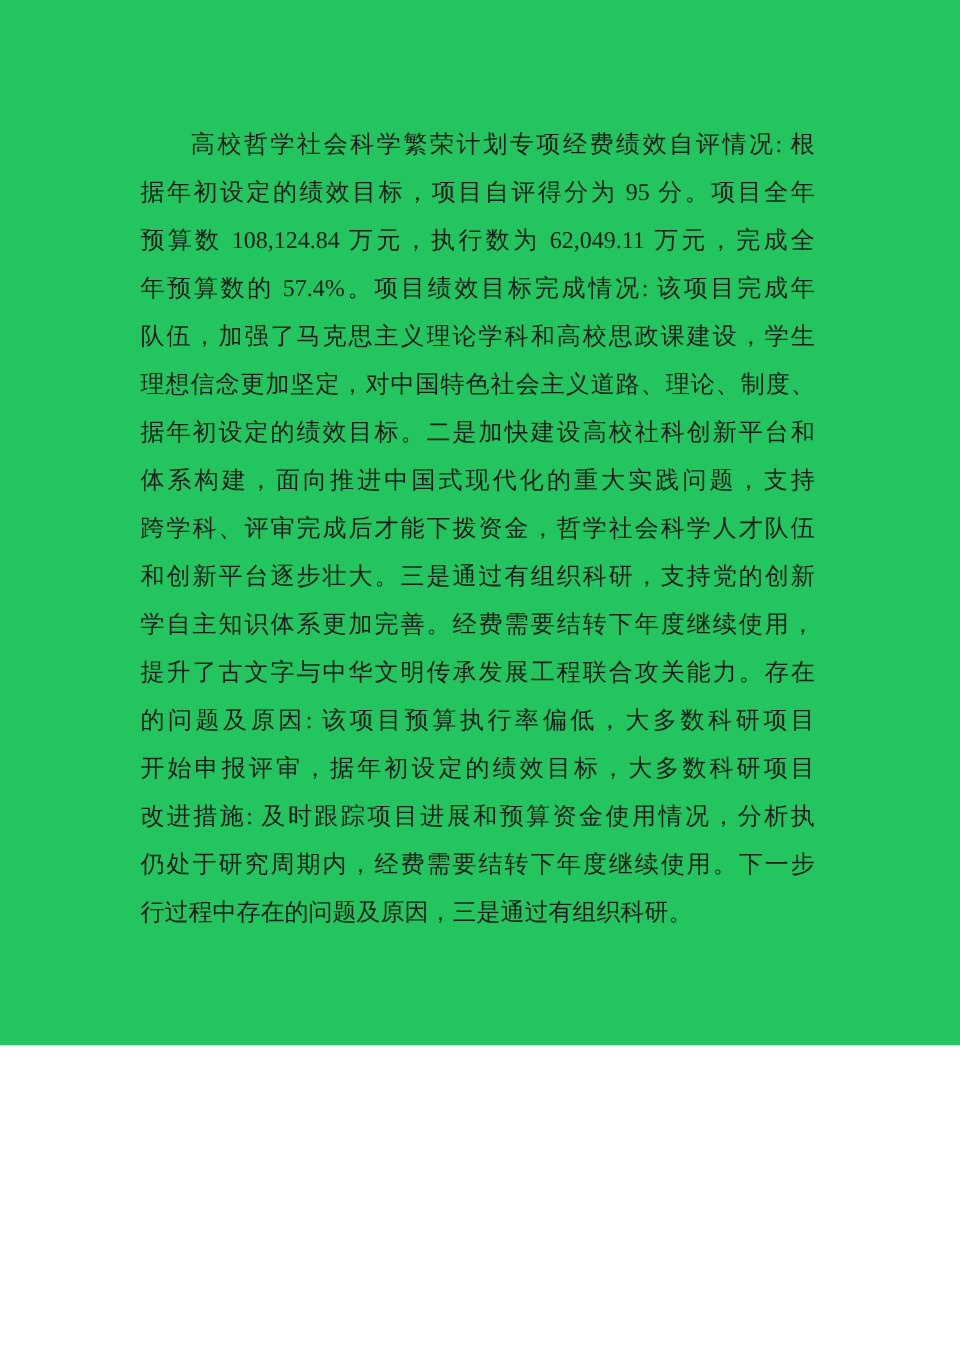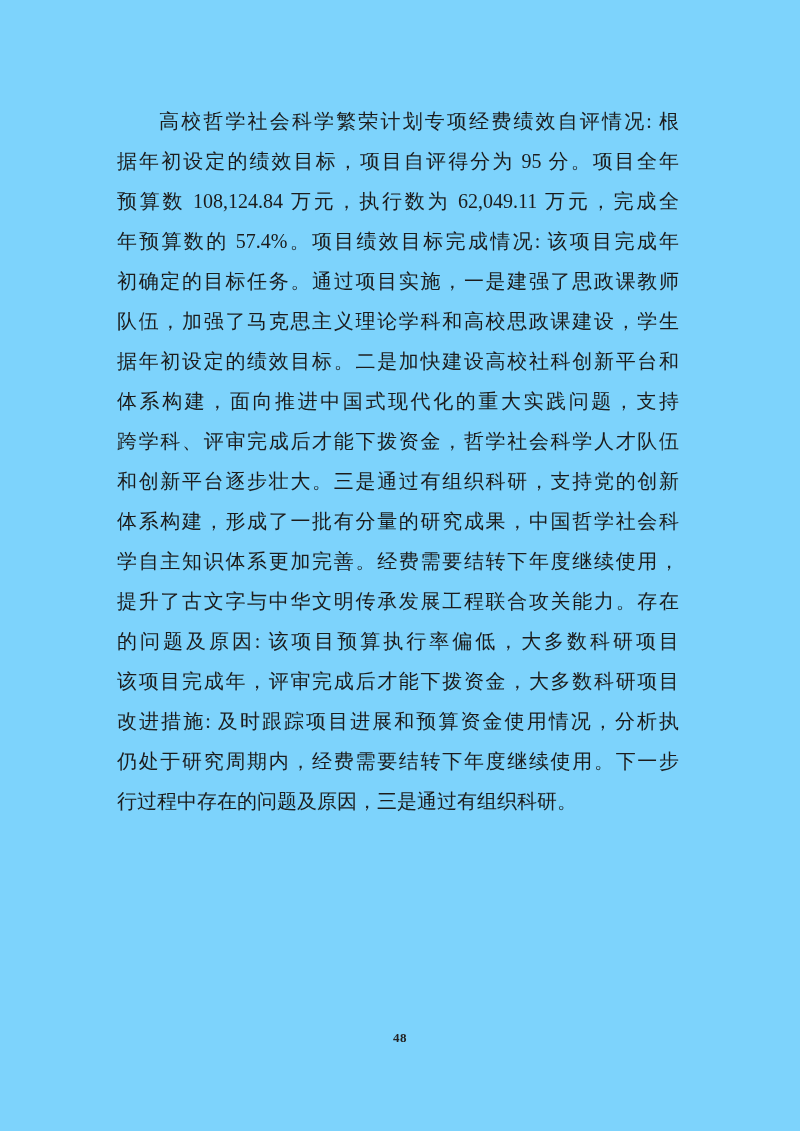--- a/index.html
+++ b/index.html
@@ -12,22 +12,22 @@
     background: #ffffff;
     font-family: "Liberation Serif", "DejaVu Serif", serif;
     position: relative;
     overflow: hidden;
   }
   .page {
     position: absolute;
     left: 0;
     top: 0;
     width: 800px;
-    height: 1131px;
-    background: #7dd3fc;
+    height: 871px;
+    background: #22c55e;
   }
   .paragraph {
     position: absolute;
     left: 117px;
     top: 101px;
     width: 562px;
     font-size: 20px;
     line-height: 40px;
     color: #1c1c1c;
   }
@@ -57,29 +57,27 @@
 </style>
 </head>
 <body>
 
 <div class="page">
   <div class="paragraph">
     <div class="line first">高校哲学社会科学繁荣计划专项经费绩效自评情况: 根</div>
     <div class="line">据年初设定的绩效目标，项目自评得分为 95 分。项目全年</div>
     <div class="line">预算数 108,124.84 万元，执行数为 62,049.11 万元，完成全</div>
     <div class="line">年预算数的 57.4%。项目绩效目标完成情况: 该项目完成年</div>
-    <div class="line">初确定的目标任务。通过项目实施，一是建强了思政课教师</div>
     <div class="line">队伍，加强了马克思主义理论学科和高校思政课建设，学生</div>
+    <div class="line">理想信念更加坚定，对中国特色社会主义道路、理论、制度、</div>
     <div class="line">据年初设定的绩效目标。二是加快建设高校社科创新平台和</div>
     <div class="line">体系构建，面向推进中国式现代化的重大实践问题，支持</div>
     <div class="line">跨学科、评审完成后才能下拨资金，哲学社会科学人才队伍</div>
     <div class="line">和创新平台逐步壮大。三是通过有组织科研，支持党的创新</div>
-    <div class="line">体系构建，形成了一批有分量的研究成果，中国哲学社会科</div>
     <div class="line">学自主知识体系更加完善。经费需要结转下年度继续使用，</div>
     <div class="line">提升了古文字与中华文明传承发展工程联合攻关能力。存在</div>
     <div class="line">的问题及原因: 该项目预算执行率偏低，大多数科研项目</div>
-    <div class="line">该项目完成年，评审完成后才能下拨资金，大多数科研项目</div>
+    <div class="line">开始申报评审，据年初设定的绩效目标，大多数科研项目</div>
     <div class="line">改进措施: 及时跟踪项目进展和预算资金使用情况，分析执</div>
     <div class="line">仍处于研究周期内，经费需要结转下年度继续使用。下一步</div>
     <div class="line last">行过程中存在的问题及原因，三是通过有组织科研。</div>
   </div>
-  <div class="page-number">48</div>
 </div>
 
 </body></html>

